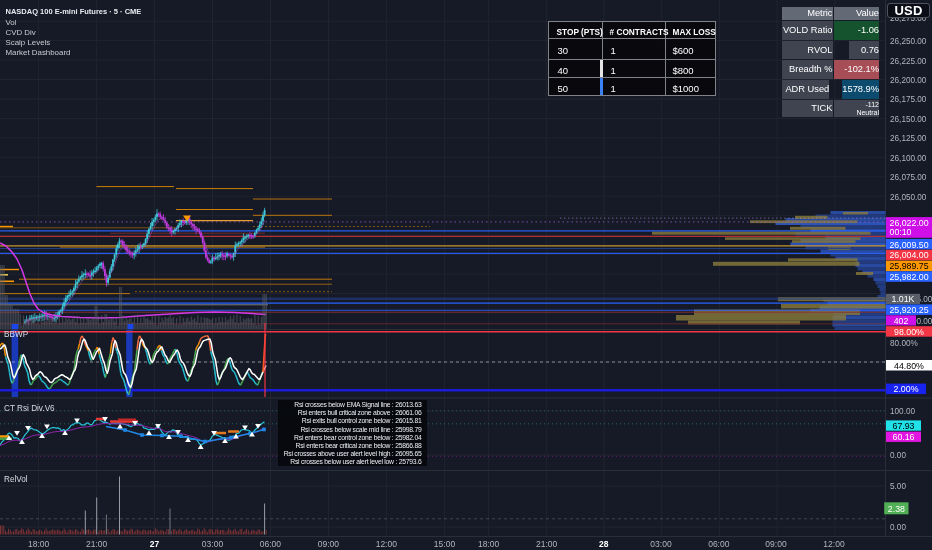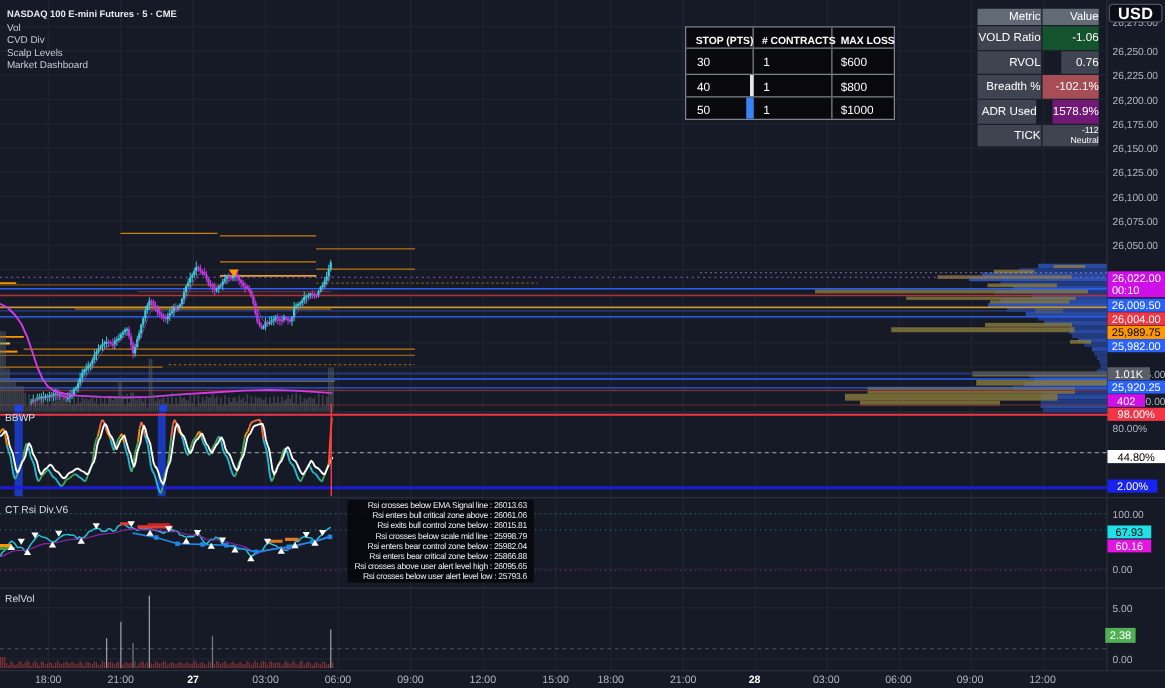--- a/index.html
+++ b/index.html
@@ -1084,21 +1084,21 @@
 <div style="width:54px;border-right:1px solid #80828a;padding:6px 0 0 9px">30</div>
 <div style="width:63px;border-right:1px solid #80828a;padding:6px 0 0 8px">1</div>
 <div style="flex:1;padding:6px 0 0 7px">$600</div>
     </div>
 <div style="display:flex;height:18.3px;border-bottom:1px solid #80828a">
 <div style="width:54px;border-right:3px solid #e5e5e5;padding:5px 0 0 9px">40</div>
 <div style="width:63px;border-right:1px solid #80828a;padding:5px 0 0 8px">1</div>
 <div style="flex:1;padding:5px 0 0 7px">$800</div>
     </div>
 <div style="display:flex;height:17.5px">
-<div style="width:54px;border-right:6px solid #3b82f6;padding:5px 0 12px 9px">50</div>
+<div style="width:54px;border-right:3px solid #3b82f6;padding:5px 0 12px 9px">50</div>
 <div style="width:63px;border-right:1px solid #80828a;padding:5px 0 0 8px">1</div>
 <div style="flex:1;padding:5px 0 0 7px">$1000</div>
     </div>
 </div>
 
 <div class="ovl" style="left:781.5px;top:6.5px;width:97.5px;font-size:9.3px;color:#fff;text-align:right;white-space:nowrap">
 <div style="display:flex;gap:1px;margin-bottom:1px;height:13.7px">
 <div style="width:51px;background:#636a76;line-height:13.7px">Metric</div>
 <div style="flex:1;background:#636a76;line-height:13.7px">Value</div>
     </div>
@@ -1109,21 +1109,21 @@
 <div style="display:flex;gap:16px;margin-bottom:1px;height:18.6px">
 <div style="width:51px;background:#3f4450;line-height:18.6px">RVOL</div>
 <div style="flex:1;background:#3f4450;line-height:18.6px">0.76</div>
     </div>
 <div style="display:flex;gap:1px;margin-bottom:1px;height:18.6px">
 <div style="width:51px;background:#3f4450;line-height:18.6px">Breadth %</div>
 <div style="flex:1;background:#a64d55;line-height:18.6px">-102.1%</div>
     </div>
 <div style="display:flex;gap:13px;margin-bottom:1px;height:18.6px">
 <div style="width:51px;background:#3f4450;line-height:18.6px">ADR Used</div>
-<div style="flex:1;background:#701a75;line-height:18.6px">1578.9%</div>
+<div style="flex:1;background:#0c4a6e;line-height:18.6px">1578.9%</div>
     </div>
 <div style="display:flex;gap:1px;height:17.5px">
 <div style="width:51px;background:#3f4450;line-height:17.5px">TICK</div>
 <div style="flex:1;background:#3f4450;font-size:7px;line-height:8.2px;padding-top:1px">-112<br>Neutral</div>
     </div>
 </div>
 
 <div class="ovl" style="left:887px;top:3px;width:43px;height:15px;background:#0b0e17;border:1px solid #50535e;border-radius:3px;color:#fff;font-size:13px;font-weight:bold;text-align:center;line-height:13.5px;letter-spacing:0.2px">USD</div>
 
 <div class="ovl" style="left:277.5px;top:399.5px;width:149px;height:66px;background:rgba(6,8,12,0.9);color:#eceff4;font-size:6.8px;letter-spacing:-0.25px;line-height:8.2px;text-align:right;padding:1.5px 5px 0 0;white-space:nowrap">

